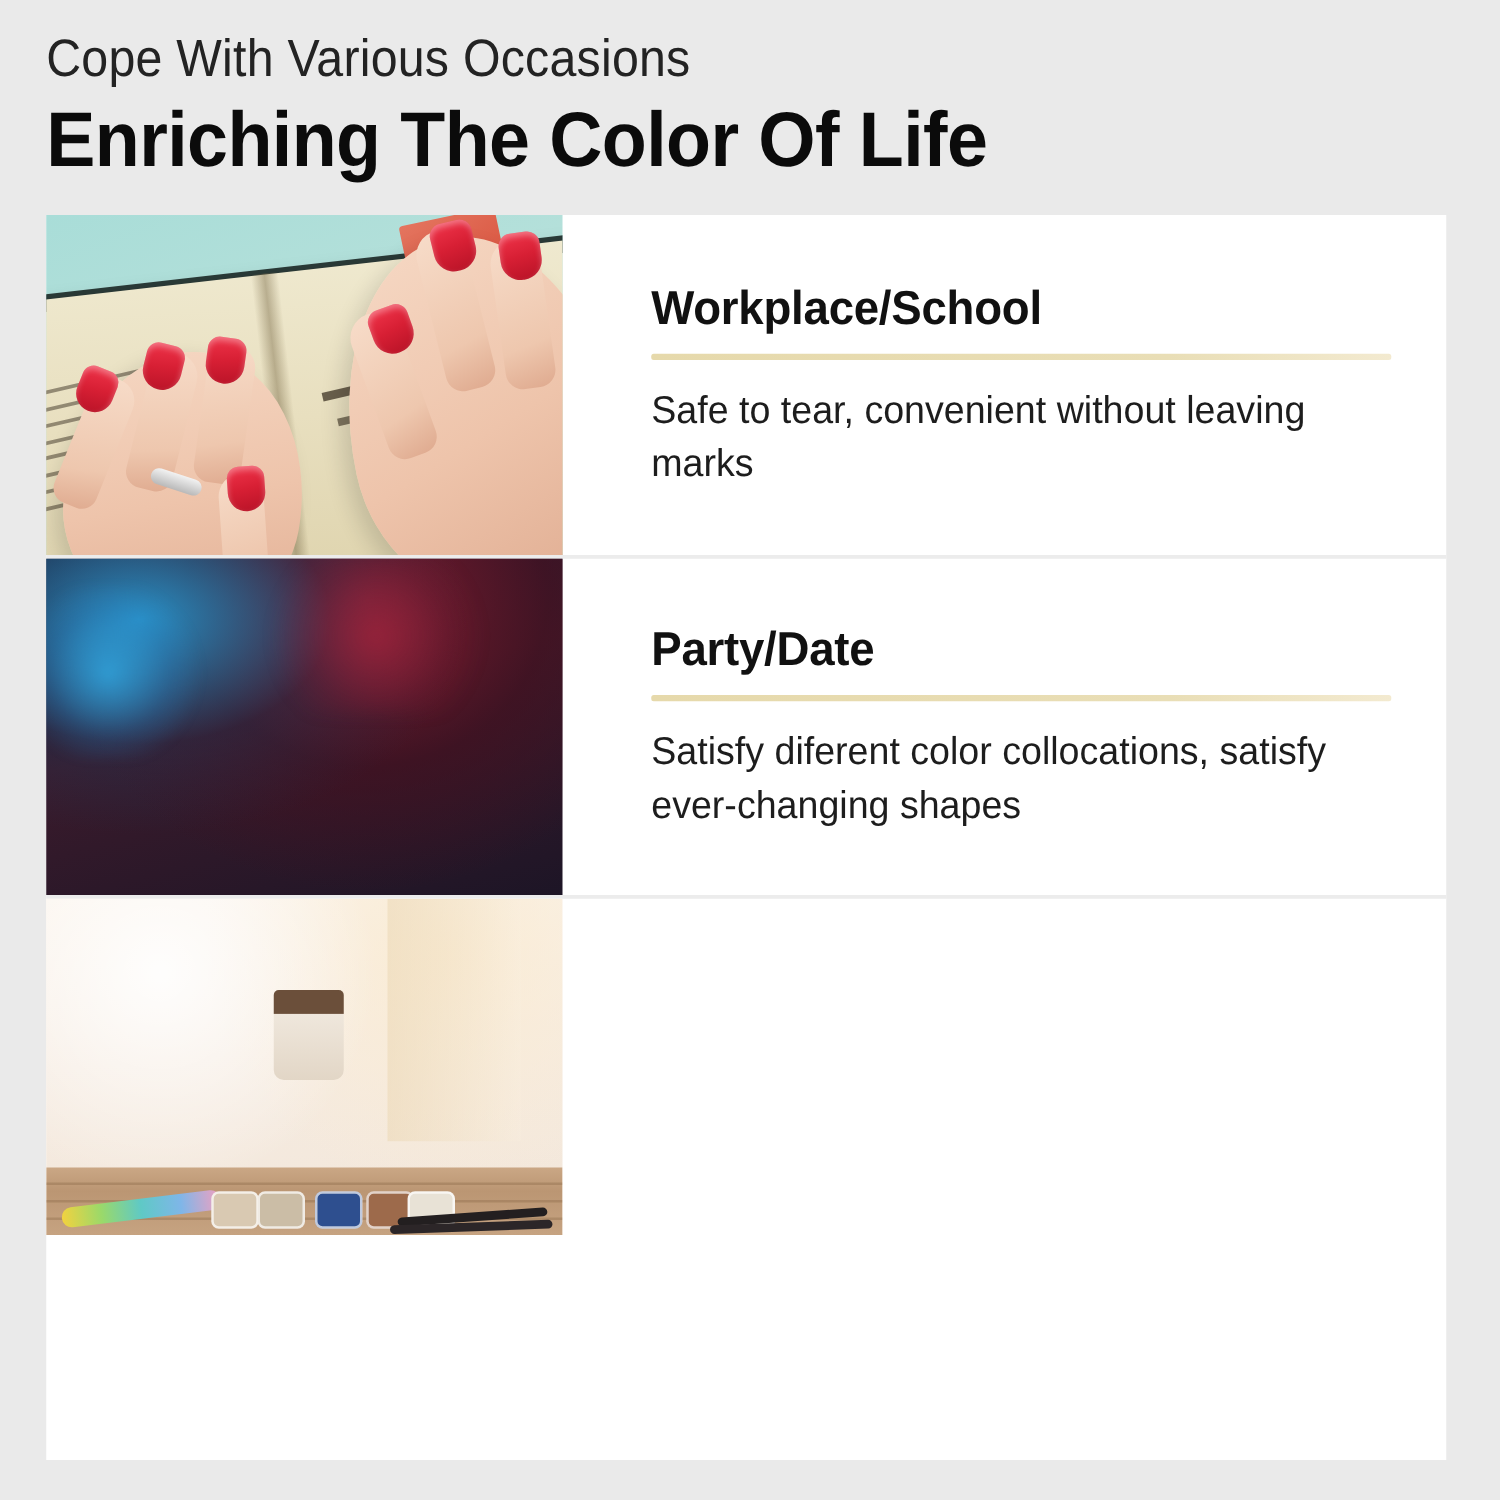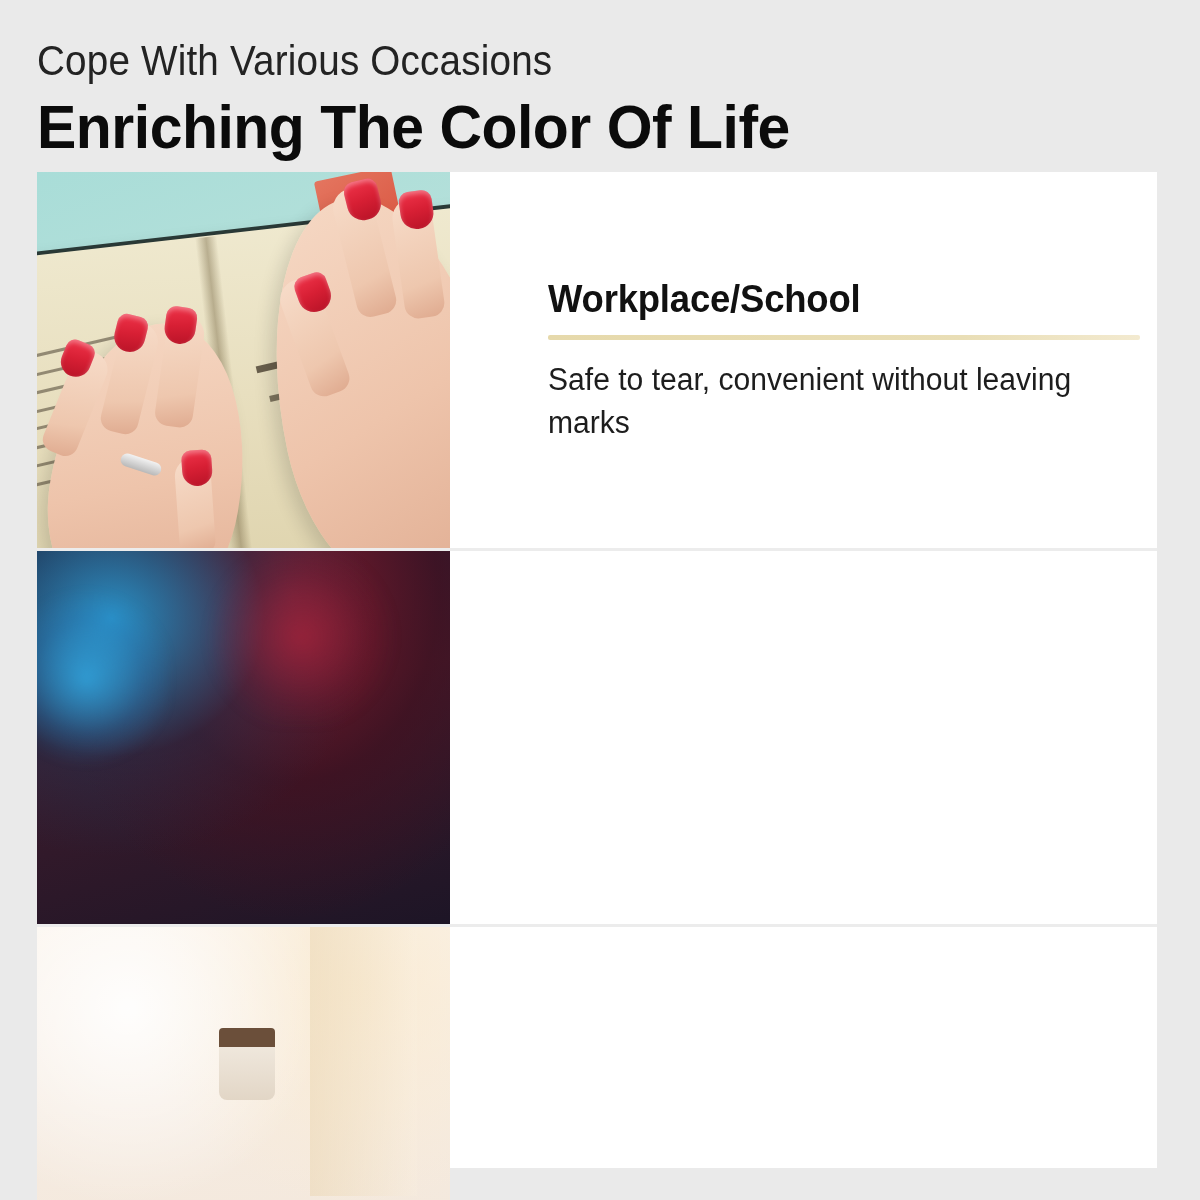--- a/index.html
+++ b/index.html
@@ -19,21 +19,20 @@
     width: 1200px;
     height: 1200px;
   }
 
   
   .header {
     position: absolute;
     left: 37px;
     top: 22px;
     width: 1120px;
-    margin-top: 14px;
   }
   .eyebrow {
     font-family: "Liberation Sans Narrow", "Liberation Sans", sans-serif;
     font-size: 42px;
     line-height: 50px;
     color: #232323;
     font-weight: 400;
     letter-spacing: 0.2px;
     transform: scaleX(0.92);
     transform-origin: left center;
@@ -58,23 +57,22 @@
     left: 37px;
     top: 172px;
     width: 1120px;
     height: 996px;
     background: #ffffff;
   }
 
   .row {
     position: relative;
     display: flex;
-    height: 376px;
+    height: 272px;
     box-sizing: border-box;
-    gap: 27px;
   }
   .row + .row {
     border-top: 3px solid #ececec;
   }
 
   .photo {
     position: relative;
     width: 413px;
     height: 100%;
     flex: 0 0 413px;
@@ -460,20 +458,25 @@
           
           
           
           
           
           
           
         </div>
       </div>
 
+      <div class="text-col">
+        <div class="sec-title">Party/Date</div>
+        <div class="rule"></div>
+        <div class="sec-body">Satisfy diferent color collocations, satisfy ever-changing shapes</div>
+      </div>
     </div>
 
     <div class="row">
 
       <div class="photo p3">
         <div class="blur-bg"></div>
         <div class="curtain"></div>
         <div class="cup"></div>
 
         <div class="woman">

